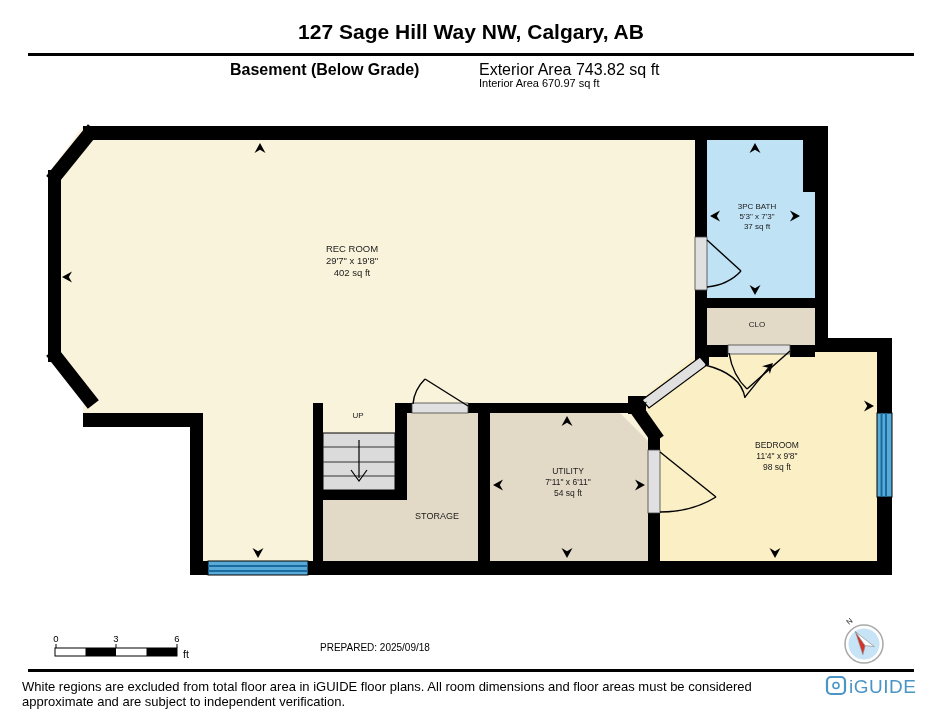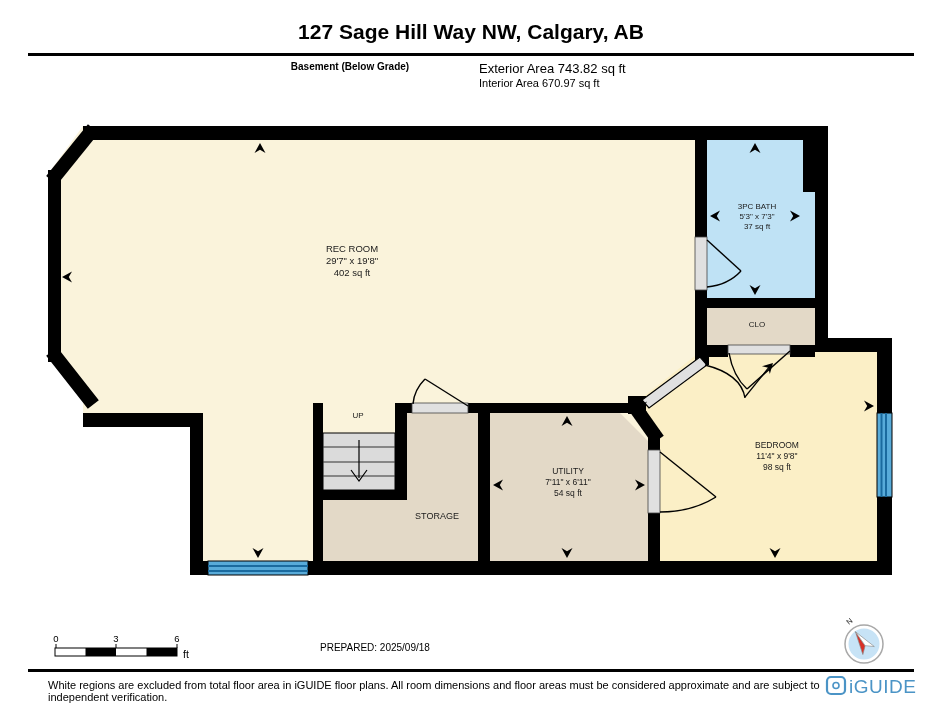--- a/index.html
+++ b/index.html
@@ -1,25 +1,25 @@
 <!DOCTYPE html>
 <html style="--wall: #000000; --rec_room_fill: #FAF3DB; --bedroom_fill: #FBEFC6; --bath_fill: #BFE2F5; --utility_fill: #E3D9C7; --stairs_fill: #DBDBDB; --window_fill: #58ABD9; --window_line: #1A6A9E; --door_sill: #E0E0E0; --brand_blue: #4B94C6; --compass_fill: #C7E3F6; --compass_needle_red: #D93025;"><head>
 <meta charset="utf-8">
 <style>
   html,body{margin:0;padding:0;background:#ffffff;}
   body{width:942px;height:723px;position:relative;font-family:"Liberation Sans",sans-serif;overflow:hidden;}
   .abs{position:absolute;}
   #title{top:20px;left:0;width:942px;text-align:center;font-size:21px;font-weight:bold;color:#000;}
   #title-rule{top:53px;left:28px;width:886px;height:3px;background:#000;}
-  #floor-label{top:61px;left:230px;width:240px;text-align:center;font-size:10px;font-weight:bold;color:#000;}
-  #ext-area{top:61px;left:479px;font-size:13px;color:#000;}
+  #floor-label{top:61px;left:230px;width:240px;text-align:left;font-size:16px;font-weight:bold;color:#000;}
+  #ext-area{top:61px;left:479px;font-size:16px;color:#000;}
   #int-area{top:77px;left:479px;font-size:11px;color:#000;}
   #prepared{top:642px;left:320px;width:300px;text-align:left;font-size:10px;color:#000;}
   #footer-rule{top:669px;left:28px;width:886px;height:2.5px;background:#000;}
-  #disclaimer{top:679px;left:48px;width:800px;font-size:11px;color:#000;}
+  #disclaimer{top:679px;left:22px;width:800px;font-size:13px;color:#000;}
   svg{position:absolute;top:0;left:0;}
   .wall{fill:var(--wall);}
   .wallline{stroke:var(--wall);stroke-width:14;stroke-linecap:square;}
   .f-outer{fill:var(--rec_room_fill);}
   .f-bed{fill:var(--bedroom_fill);}
   .f-bath{fill:var(--bath_fill);}
   .f-tan{fill:var(--utility_fill);}
   .f-stairs{fill:var(--stairs_fill);stroke:#000;stroke-width:1;}
   .tread{stroke:#333;stroke-width:1.2;}
   .f-win{fill:var(--window_fill);stroke:#000;stroke-width:1;}

